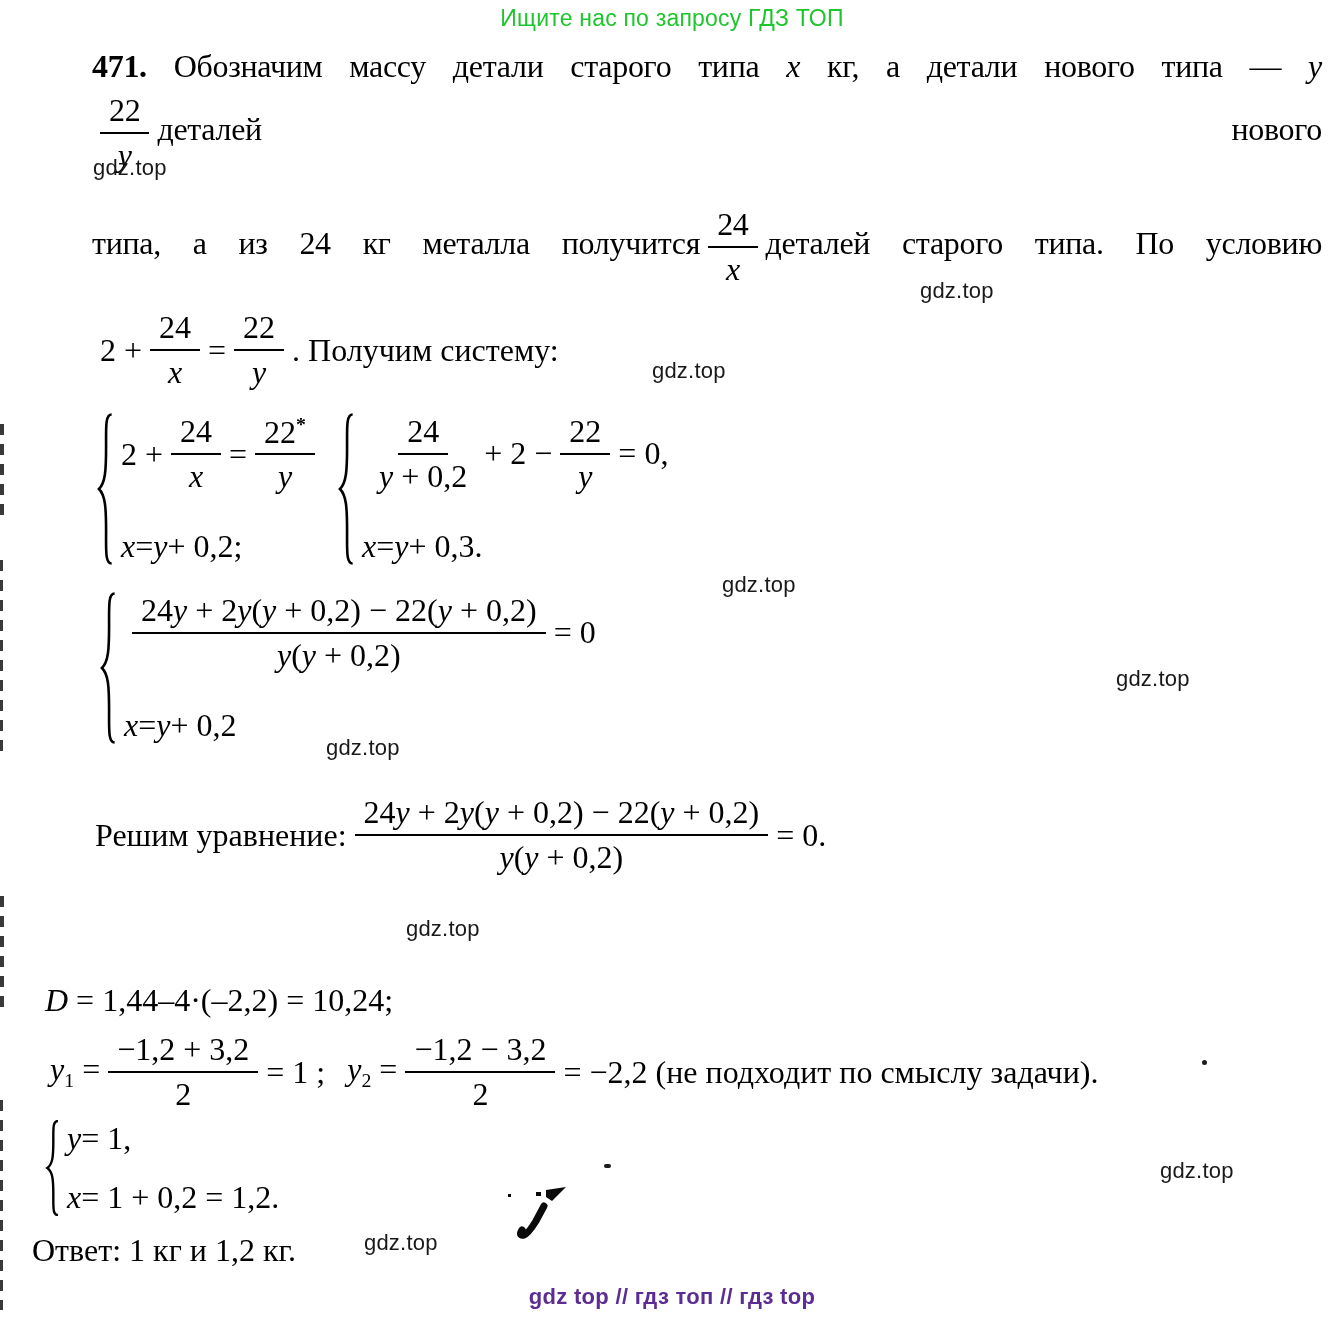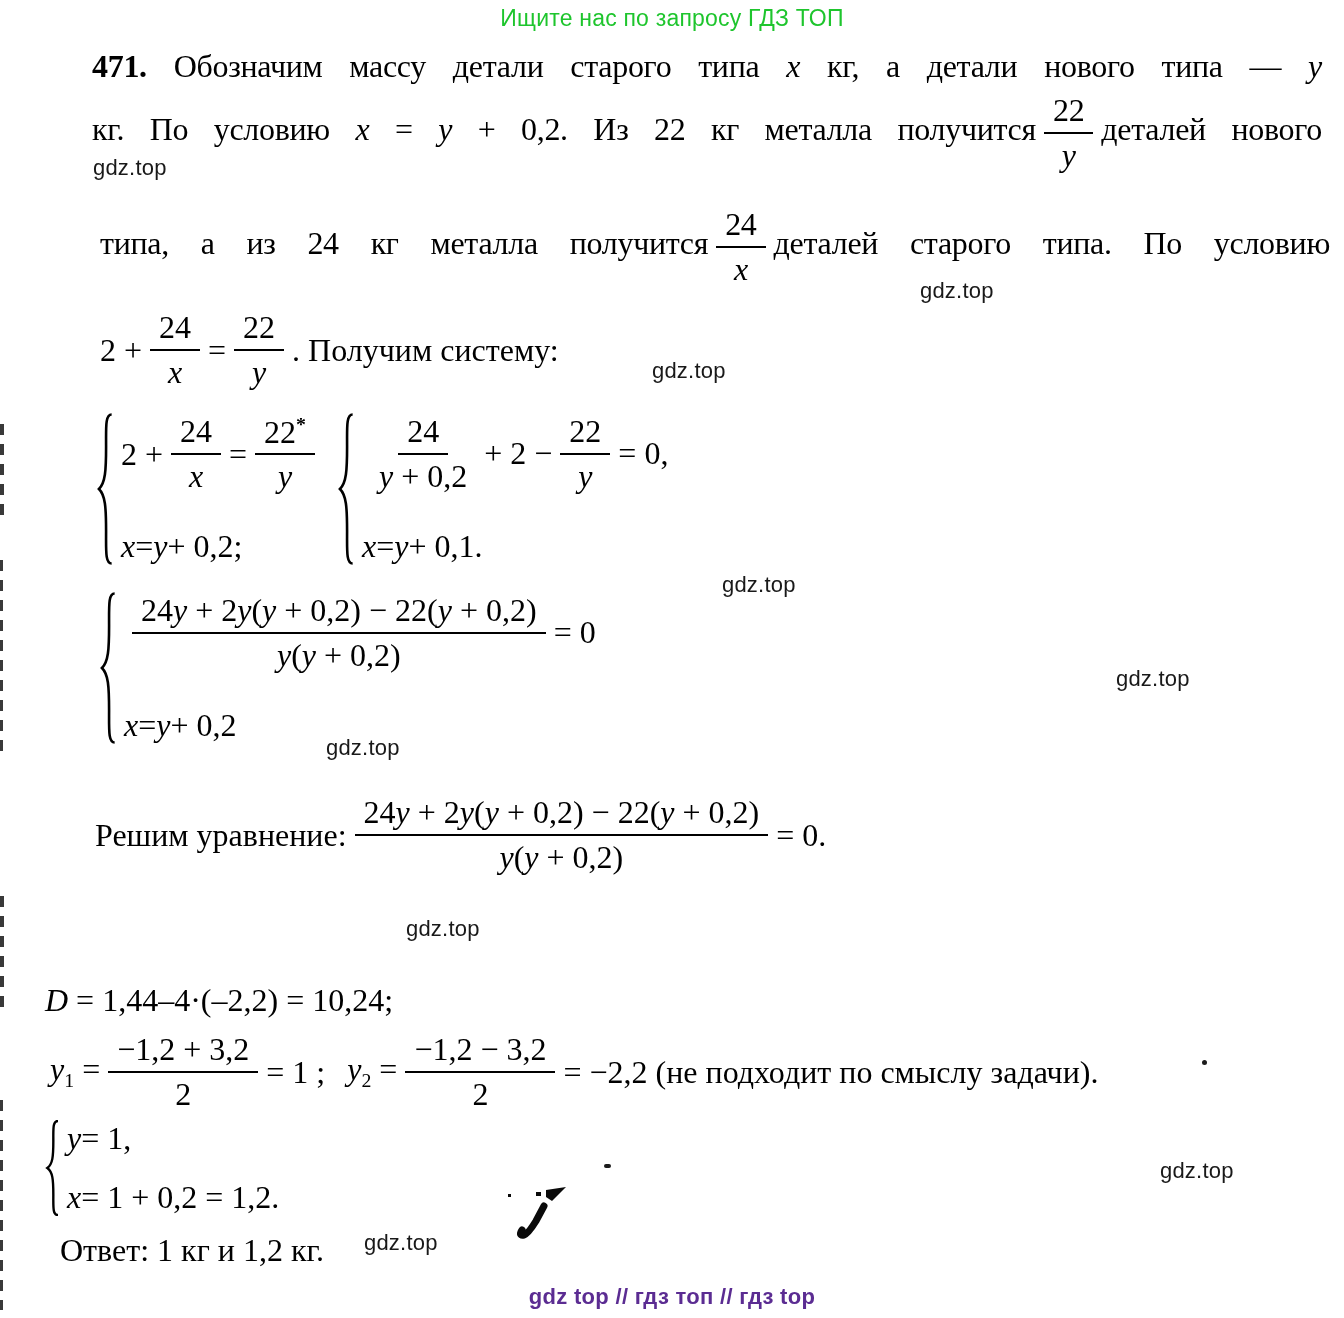--- a/index.html
+++ b/index.html
@@ -55,28 +55,28 @@
 </style>
 </head>
 <body>
 
 <div class="page">
 
   <div class="hdr" style="color: rgb(30, 197, 45);">Ищите нас по запросу ГДЗ ТОП</div>
 
   <p class="line just" style="top:46px; line-height:40px;"><span class="bd">471. </span><span>Обозначим массу детали старого типа </span><span class="it">x</span><span> кг, а детали нового типа — </span><span class="it">y</span></p>
 
-  <p class="line just tall" style="top:82px;"><span><span>кг. По условию </span><span class="it">x</span><span> = </span><span class="it">y</span><span> + 0,2. Из 22 кг металла получится</span></span><span class="frac">
+  <p class="line just tall" style="top:82px;"><span class="frac">
         <span class="num">22</span>
         <span class="den it">y</span>
       </span><span><span>деталей нового</span></span></p>
 
   <div class="wm" style="left:93px; top:155px;">gdz.top</div>
 
-  <p class="line just tall" style="top:196px;margin-left:8px;"><span><span>типа, а из 24 кг металла получится</span></span><span class="frac">
+  <p class="line just tall" style="top:196px;"><span><span>типа, а из 24 кг металла получится</span></span><span class="frac">
         <span class="num">24</span>
         <span class="den it">x</span>
       </span><span><span>деталей старого типа. По условию</span></span></p>
 
   <div class="wm" style="left:920px; top:278px;">gdz.top</div>
 
   <div class="mline" style="left:100px; top:306px; height:88px;">
     <span><span>2 + </span></span>
       <span class="frac">
         <span class="num">24</span>
@@ -132,21 +132,21 @@
           <span class="frac">
             <span class="num">22</span>
             <span class="den it">y</span>
           </span>
           <span><span> = 0,</span></span>
       </div>
       <div class="mrow">
           <span class="it">x</span>
           <span> = </span>
           <span class="it">y</span>
-          <span> + 0,1.</span>
+          <span> + 0,3.</span>
         </div>
     </div>
   </div>
 
   <div class="wm" style="left:722px; top:572px;">gdz.top</div>
 
   <div class="sys" style="left:98px; top:592px; height:152px;">
     <svg class="brace" style="height:152px;" viewBox="0 0 24 100" preserveAspectRatio="none">
       <path d="M21,1 C13,1 14,9 14,22 C14,38 13,46 5,50 C13,54 14,62 14,78 C14,91 13,99 21,99" fill="none" stroke="#000" stroke-width="2.6" vector-effect="non-scaling-stroke"></path>
     </svg>
@@ -221,21 +221,21 @@
 
   <svg class="pen-mark" style="left:508px; top:1182px;" width="70" height="58" viewBox="0 0 70 58">
     <path d="M14,48 q-4,6 2,5 q4,-1 12,-14 l8,-15" fill="none" stroke="#0a0a0a" stroke-width="7" stroke-linecap="round"></path>
     <polygon points="38,8 58,5 44,19 38,15" fill="#0a0a0a"></polygon>
     <rect x="28" y="10" width="5" height="4" fill="#0a0a0a"></rect>
     <rect x="0" y="12" width="3" height="3" fill="#0a0a0a"></rect>
   </svg>
   <div class="speck" style="left:604px; top:1164px; width:7px; height:4px; border-radius:2px;"></div>
   <div class="speck" style="left:1202px; top:1060px; width:5px; height:5px;"></div>
 
-  <div class="tline" style="left:60px; top:1232px;"><span>Ответ: 1 кг и 1,2 кг.</span></div>
+  <div class="tline" style="left:32px; top:1232px;"><span>Ответ: 1 кг и 1,2 кг.</span></div>
 
   <div class="wm" style="left:364px; top:1230px;">gdz.top</div>
 
   <div class="ftr" style="color: rgb(91, 44, 146);">gdz top  //  гдз топ  //  гдз top</div>
 
   <div class="artifact" style="left:0; top:424px; height:96px;"></div>
   <div class="artifact" style="left:0; top:560px; height:200px; width:3px;"></div>
   <div class="artifact" style="left:0; top:896px; height:120px;"></div>
   <div class="artifact" style="left:0; top:1100px; height:210px; width:3px;"></div>
 

